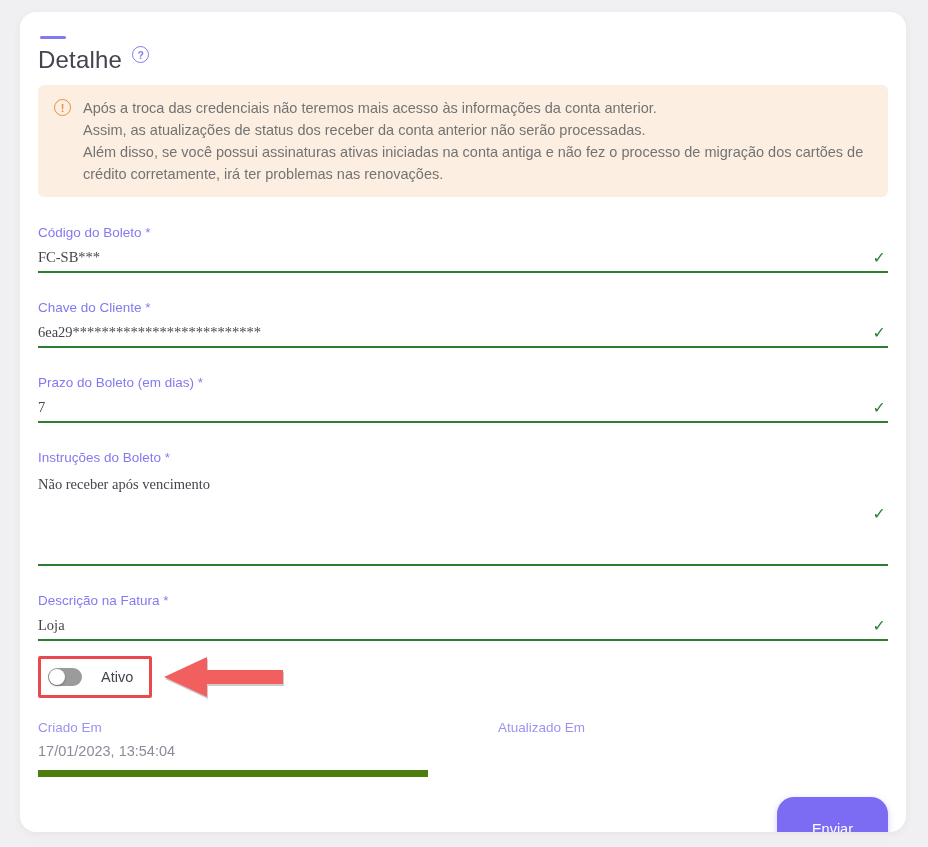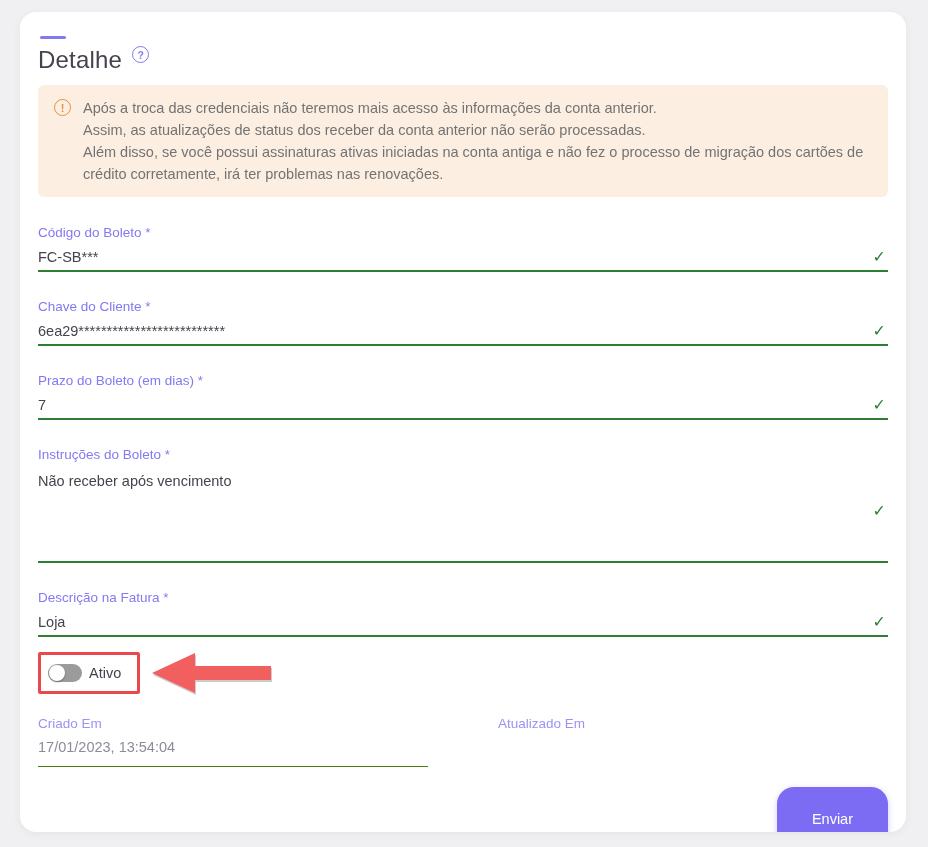--- a/index.html
+++ b/index.html
@@ -42,50 +42,50 @@
   }
   .alert-text { color:#737373; font-size:14.5px; line-height:22px; }
   
   .field { margin-top:26px; }
   .field.first { margin-top:27px; }
   .field-label { color:#8379f1; font-size:13.5px; display:block; line-height:17px; }
   .input-wrap { position:relative; }
   .field-input {
     width:100%; border:none; border-bottom:2px solid #2e7d32;
     padding:8px 26px 5px 0; font-size:14.5px; color:#47434e;
-    outline:none; background:transparent; font-family:Liberation Sans, sans-serif;
+    outline:none; background:transparent; font-family:Liberation Serif, serif;
   }
   textarea.field-input { height:100px; resize:none; line-height:19px; padding-top:9px; }
   .field-check {
     position:absolute; right:2px; bottom:7px;
     color:#2e7d32; font-size:16px; line-height:16px; pointer-events:none;
   }
   .field-check.mid { bottom:auto; top:40px; }
   
   .toggle-row { margin-top:13px; display:flex; align-items:center; }
   .toggle-box {
     border:3px solid #e9494d; border-radius:2px;
-    padding:9px 16px 9px 7px; display:flex; align-items:center; gap:7px;
+    padding:9px 16px 9px 7px; display:flex; align-items:center; gap:19px;
   }
   .switch {
     width:34px; height:18px; border-radius:9px; background:#9b9b9b;
     position:relative; cursor:pointer; flex:0 0 auto;
   }
   .switch-knob {
     position:absolute; left:1px; top:1px; width:16px; height:16px;
     border-radius:50%; background:#fff; box-shadow:0 1px 2px rgba(0,0,0,0.35);
   }
   .toggle-label { font-size:14.5px; color:#48414f; }
   .annotation-arrow { margin-left:9px; filter: drop-shadow(1px 2px 0 #cccccc); }
   
   .dates { display:grid; grid-template-columns:1fr 1fr; column-gap:70px; margin-top:19px; }
   .date-label { color:#9b93f4; font-size:13.5px; line-height:17px; }
   .date-value {
     color:#8e8b98; font-size:14.5px;
-    padding:7px 0 11px; border-bottom:1px solid #4d7c0f;
+    padding:7px 0 11px; border-bottom:7px solid #4d7c0f;
   }
   
   .footer { display:flex; justify-content:flex-end; align-items:center; gap:36px; margin-top:18px; }
   .btn-reset {
     background:none; border:none; font-size:15px; color:#48414f;
     font-family:inherit; cursor:pointer; padding:6px 2px;margin-top:38px;
   }
   .btn-submit {
     background:#7b6cf3; color:#ffffff; border:none; border-radius:17px;
     padding:24px 35px; font-size:14.5px; font-family:inherit; cursor:pointer;

